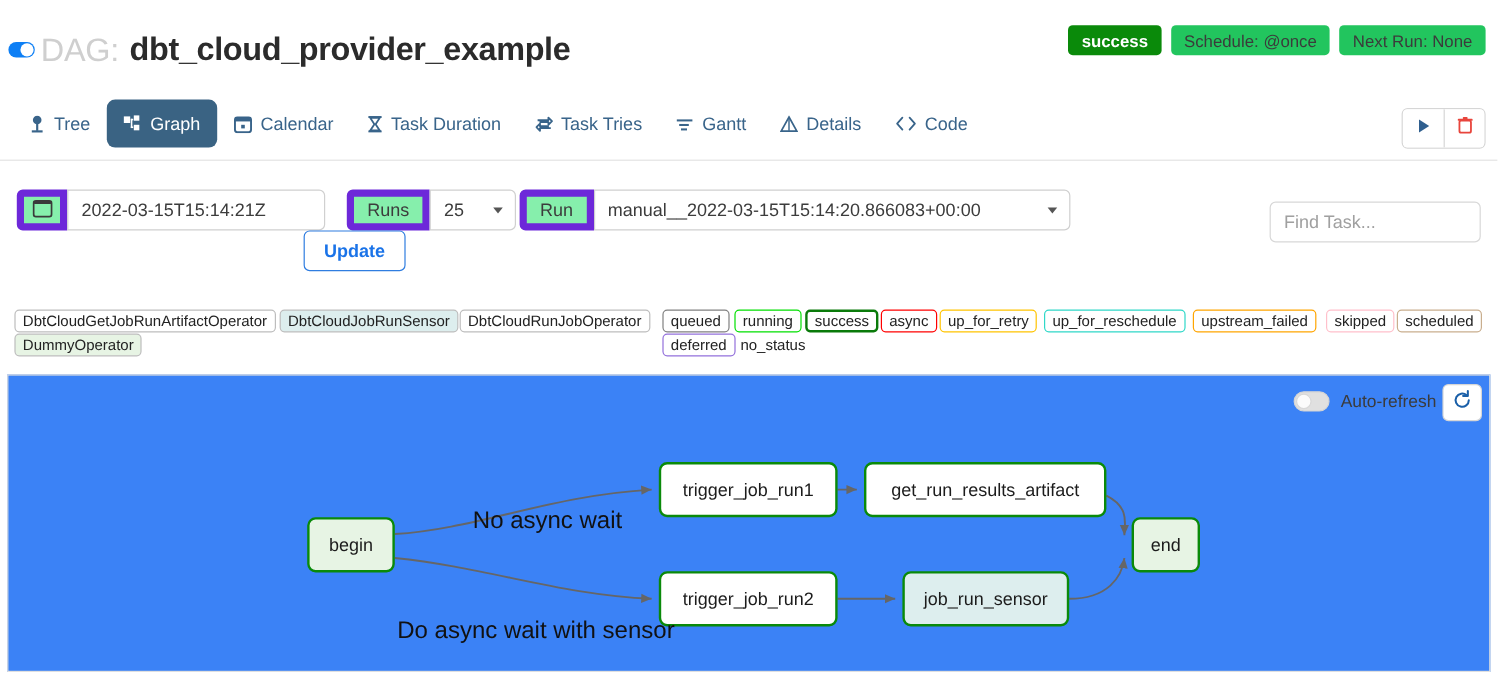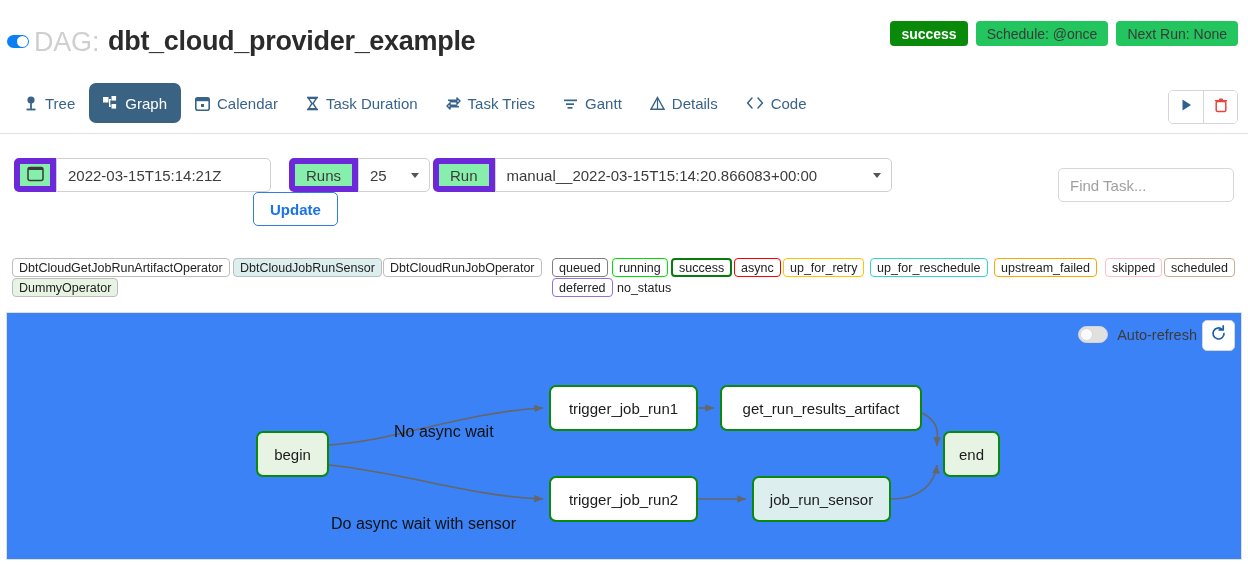--- a/index.html
+++ b/index.html
@@ -142,21 +142,21 @@
   .gsvg { position: absolute; left: 0; top: 0; }
   .node {
     position: absolute; border: 2px solid #0a8a0a; border-radius: 7px;
     background: #fff; display: flex; align-items: center; justify-content: center;
     font-size: 15px; color: #1c1c1c; cursor: pointer;
     font-family: "Liberation Sans", sans-serif;
   }
   .node.dummy { background: #e7f4e4; }
   .node.sensor { background: #ddeeee; }
   .edge-label {
-    position: absolute; font-size: 16px; color: #111; white-space: nowrap;
+    position: absolute; font-size: 20px; color: #111; white-space: nowrap;
   }
 </style>
 </head>
 <body>
 
 <div class="header">
   <div class="dag-toggle">
     <div class="knob"></div>
   </div>
   <div class="dag-label">DAG:</div>

